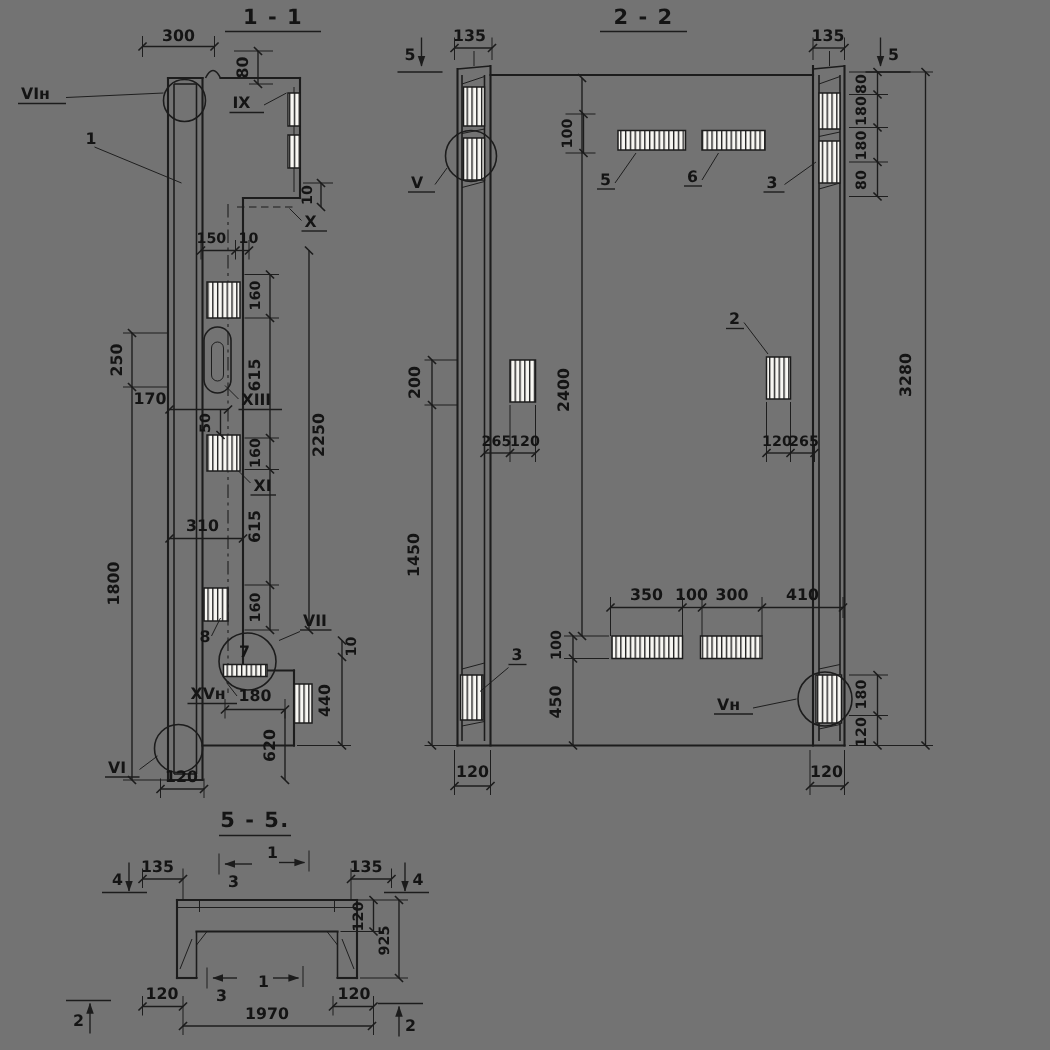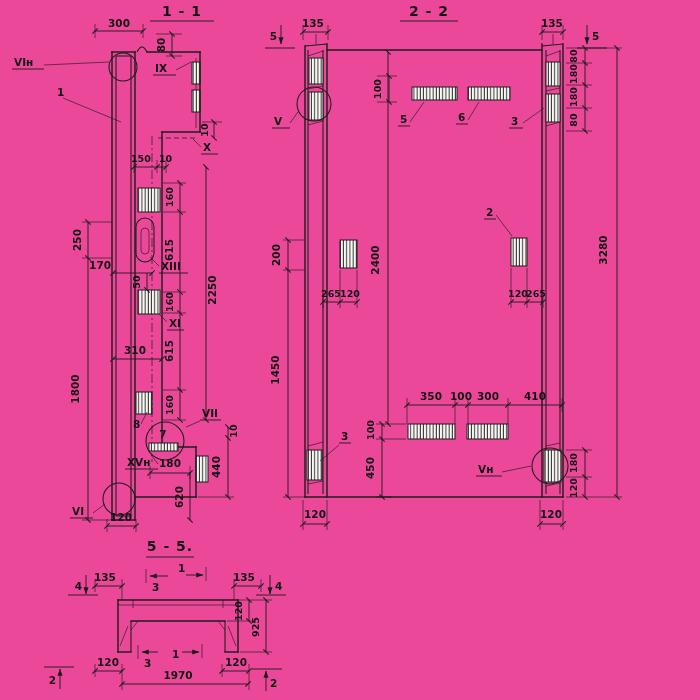--- a/index.html
+++ b/index.html
@@ -1,16 +1,16 @@
 <!DOCTYPE html>
 <html><head>
 <meta charset="utf-8">
 <style>
   html,body{margin:0;padding:0;background:#e9e7e2;}
-  .sheet{width:700px;height:700px;background:#ec4899;position:relative;font-family:"DejaVu Sans",sans-serif;}
+  .sheet{width:700px;height:700px;background:#737373;position:relative;font-family:"DejaVu Sans",sans-serif;}
   svg{display:block}
   .ol{stroke:#1c1c1c;stroke-width:1.4;fill:none;stroke-linecap:square}
   .ol2{stroke:#1c1c1c;stroke-width:1.05;fill:none}
   .thin{stroke:#1c1c1c;stroke-width:0.65;fill:none}
   .dim{stroke:#1c1c1c;stroke-width:0.9;fill:none}
   .dash{stroke:#1c1c1c;stroke-width:0.8;fill:none;stroke-dasharray:5 3}
   .dashdot{stroke:#1c1c1c;stroke-width:0.7;fill:none;stroke-dasharray:9 3 2 3}
   .hp{fill:url(#hv);stroke:#1c1c1c;stroke-width:1}
   text{font-family:"DejaVu Sans",sans-serif;font-weight:bold;font-size:10.5px;fill:#141414}
   .ttl{font-size:14px;letter-spacing:1px}

